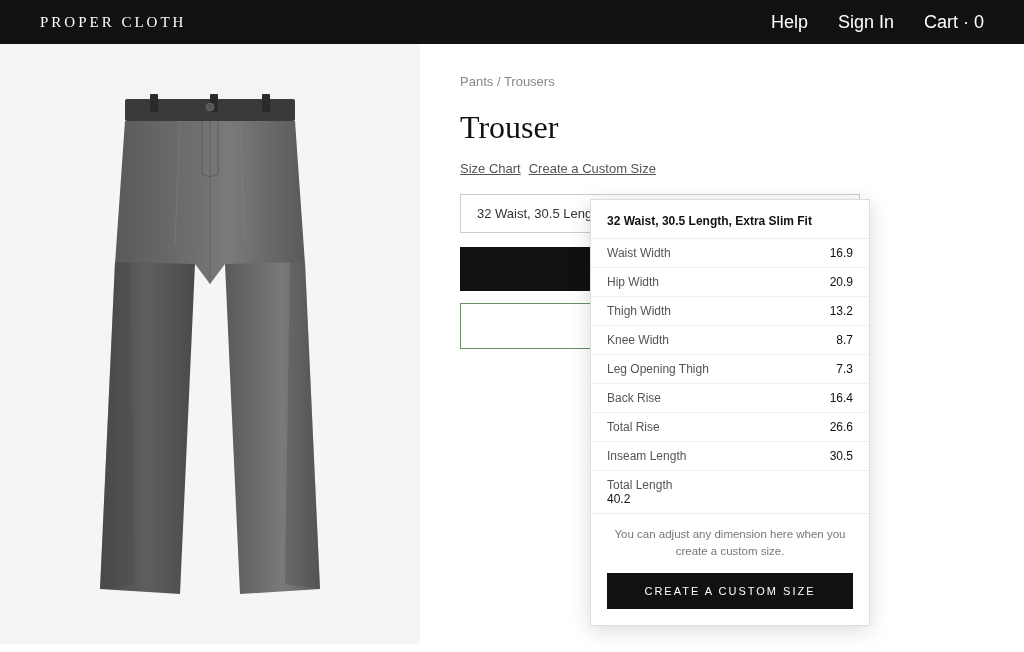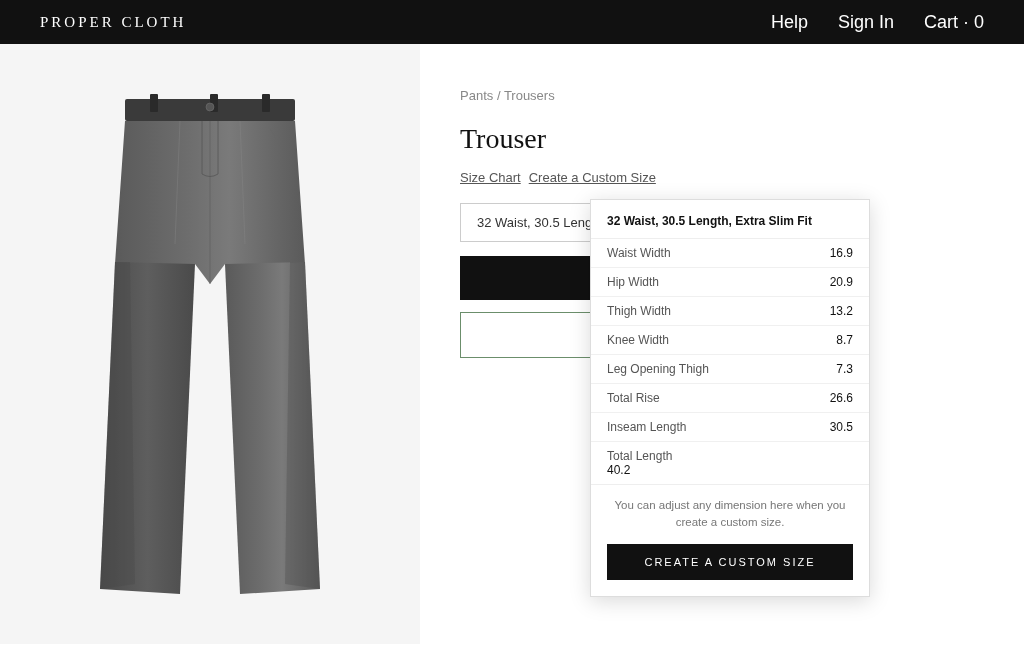--- a/index.html
+++ b/index.html
@@ -56,33 +56,33 @@
     }
     
     .trouser-img {
       width: 100%;
       height: 100%;
     }
 
     
     .product-detail {
       flex: 1;
-      padding: 44px 40px;
+      padding: 30px 40px;
       position: relative;
     }
     .breadcrumb {
       font-family: Arial, sans-serif;
       font-size: 13px;
       color: #888;
       margin-bottom: 20px;
     }
     .breadcrumb span { color: #888; }
     .breadcrumb a { color: #888; text-decoration: none; cursor: pointer; }
     .product-title {
-      font-size: 28px;
+      font-size: 32px;
       font-family: 'Georgia', serif;
       color: #111;
       margin-bottom: 15px;
       font-weight: normal;
     }
     .size-links {
       display: flex;
       gap: 8px;
       font-size: 13px;
       font-family: Arial, sans-serif;
@@ -319,20 +319,24 @@
           </div>
           <div class="size-popup-row">
             <span class="size-popup-label">Knee Width</span>
             <span class="size-popup-value">8.7</span>
           </div>
           <div class="size-popup-row">
             <span class="size-popup-label">Leg Opening Thigh</span>
             <span class="size-popup-value">7.3</span>
           </div>
           <div class="size-popup-row">
+            <span class="size-popup-label">Back Rise</span>
+            <span class="size-popup-value">16.4</span>
+          </div>
+          <div class="size-popup-row">
             <span class="size-popup-label">Total Rise</span>
             <span class="size-popup-value">26.6</span>
           </div>
           <div class="size-popup-row">
             <span class="size-popup-label">Inseam Length</span>
             <span class="size-popup-value">30.5</span>
           </div>
           <div class="size-popup-row">
             <span class="size-popup-label">Total Length</span>
             <span class="size-popup-value">40.2</span>

